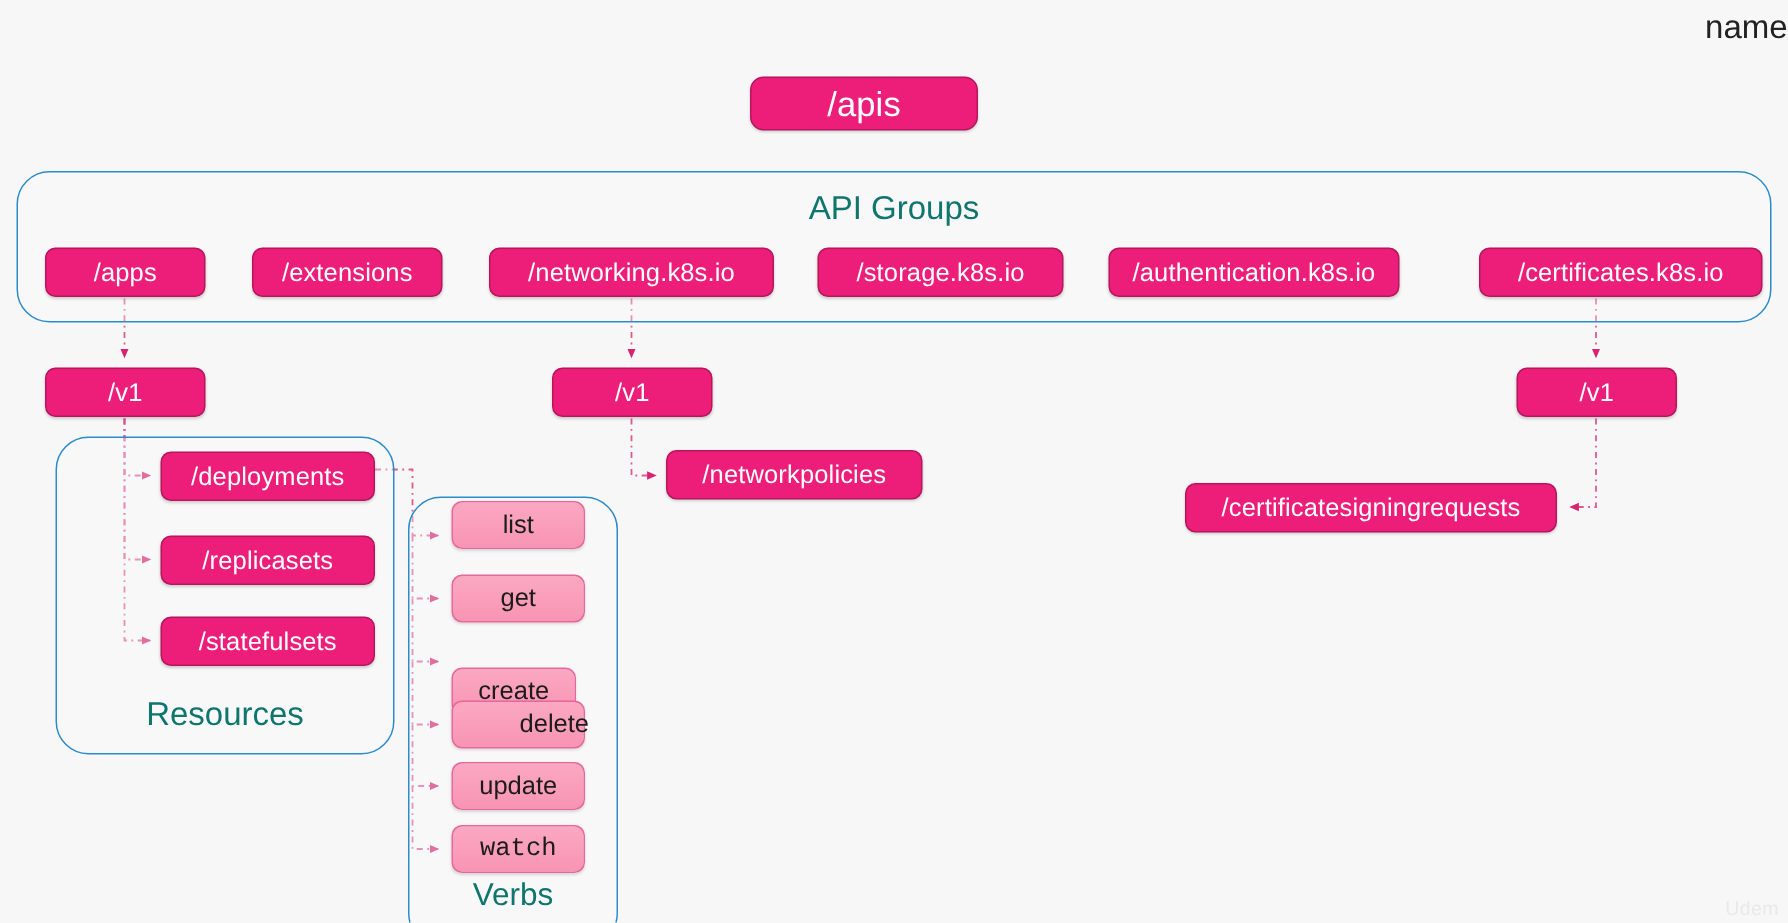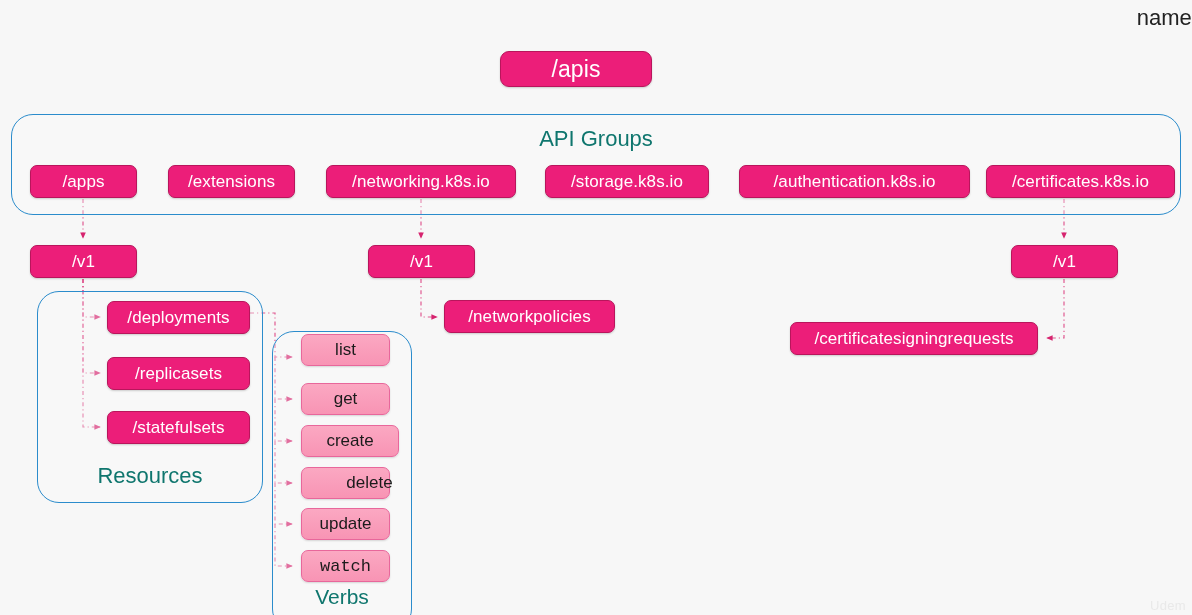--- a/index.html
+++ b/index.html
@@ -150,40 +150,40 @@
 
   <div class="node big" style="left:500px; top:51px; width:152px; height:36px;">/apis</div>
 
   <div class="group" style="left:11px; top:114px; width:1170px; height:101px;"></div>
   <div class="group-title" style="left:0; top:126px; width:1192px; text-align:center;">API Groups</div>
 
   <div class="node" style="left:30px; top:165px; width:107px; height:33px;">/apps</div>
   <div class="node" style="left:168px; top:165px; width:127px; height:33px;">/extensions</div>
   <div class="node" style="left:326px; top:165px; width:190px; height:33px;">/networking.k8s.io</div>
   <div class="node" style="left:545px; top:165px; width:164px; height:33px;">/storage.k8s.io</div>
-  <div class="node" style="left:739px; top:165px; width:231px; height:33px;text-align:center;">/authentication.k8s.io</div>
+  <div class="node" style="left:739px; top:165px; width:194px; height:33px;text-align:center;">/authentication.k8s.io</div>
   <div class="node" style="left:986px; top:165px; width:189px; height:33px;">/certificates.k8s.io</div>
 
   <div class="node" style="left:30px; top:245px; width:107px; height:33px;">/v1</div>
   <div class="node" style="left:368px; top:245px; width:107px; height:33px;">/v1</div>
   <div class="node" style="left:1011px; top:245px; width:107px; height:33px;">/v1</div>
 
   <div class="group" style="left:37px; top:291px; width:226px; height:212px;"></div>
   <div class="group-title" style="left:37px; top:463px; width:226px; text-align:center;">Resources</div>
 
   <div class="node" style="left:107px; top:301px; width:143px; height:33px;">/deployments</div>
   <div class="node" style="left:107px; top:357px; width:143px; height:33px;">/replicasets</div>
   <div class="node" style="left:107px; top:411px; width:143px; height:33px;">/statefulsets</div>
 
   <div class="group" style="left:272px; top:331px; width:140px; height:300px;"></div>
   <div class="group-title sm" style="left:272px; top:585px; width:140px; text-align:center;">Verbs</div>
 
   <div class="verb" style="left:301px; top:334px; width:89px; height:32px;">list</div>
   <div class="verb" style="left:301px; top:383px; width:89px; height:32px;">get</div>
-  <div class="verb" style="left:301px; top:425px; width:98px; height:32px;">create</div>
+  <div class="verb" style="left:301px; top:445px; width:83px; height:32px;">create</div>
   <div class="verb" style="left:301px; top:467px; width:89px; height:32px;padding-left:48px;">delete</div>
   <div class="verb" style="left:301px; top:508px; width:89px; height:32px;">update</div>
   <div class="verb" style="left:301px; top:550px; width:89px; height:32px;font-family:Liberation Mono, monospace;">watch</div>
 
   <div class="node" style="left:444px; top:300px; width:171px; height:33px;">/networkpolicies</div>
   <div class="node" style="left:790px; top:322px; width:248px; height:33px;">/certificatesigningrequests</div>
 
   <div class="watermark">Udem</div>
 
 </div>

